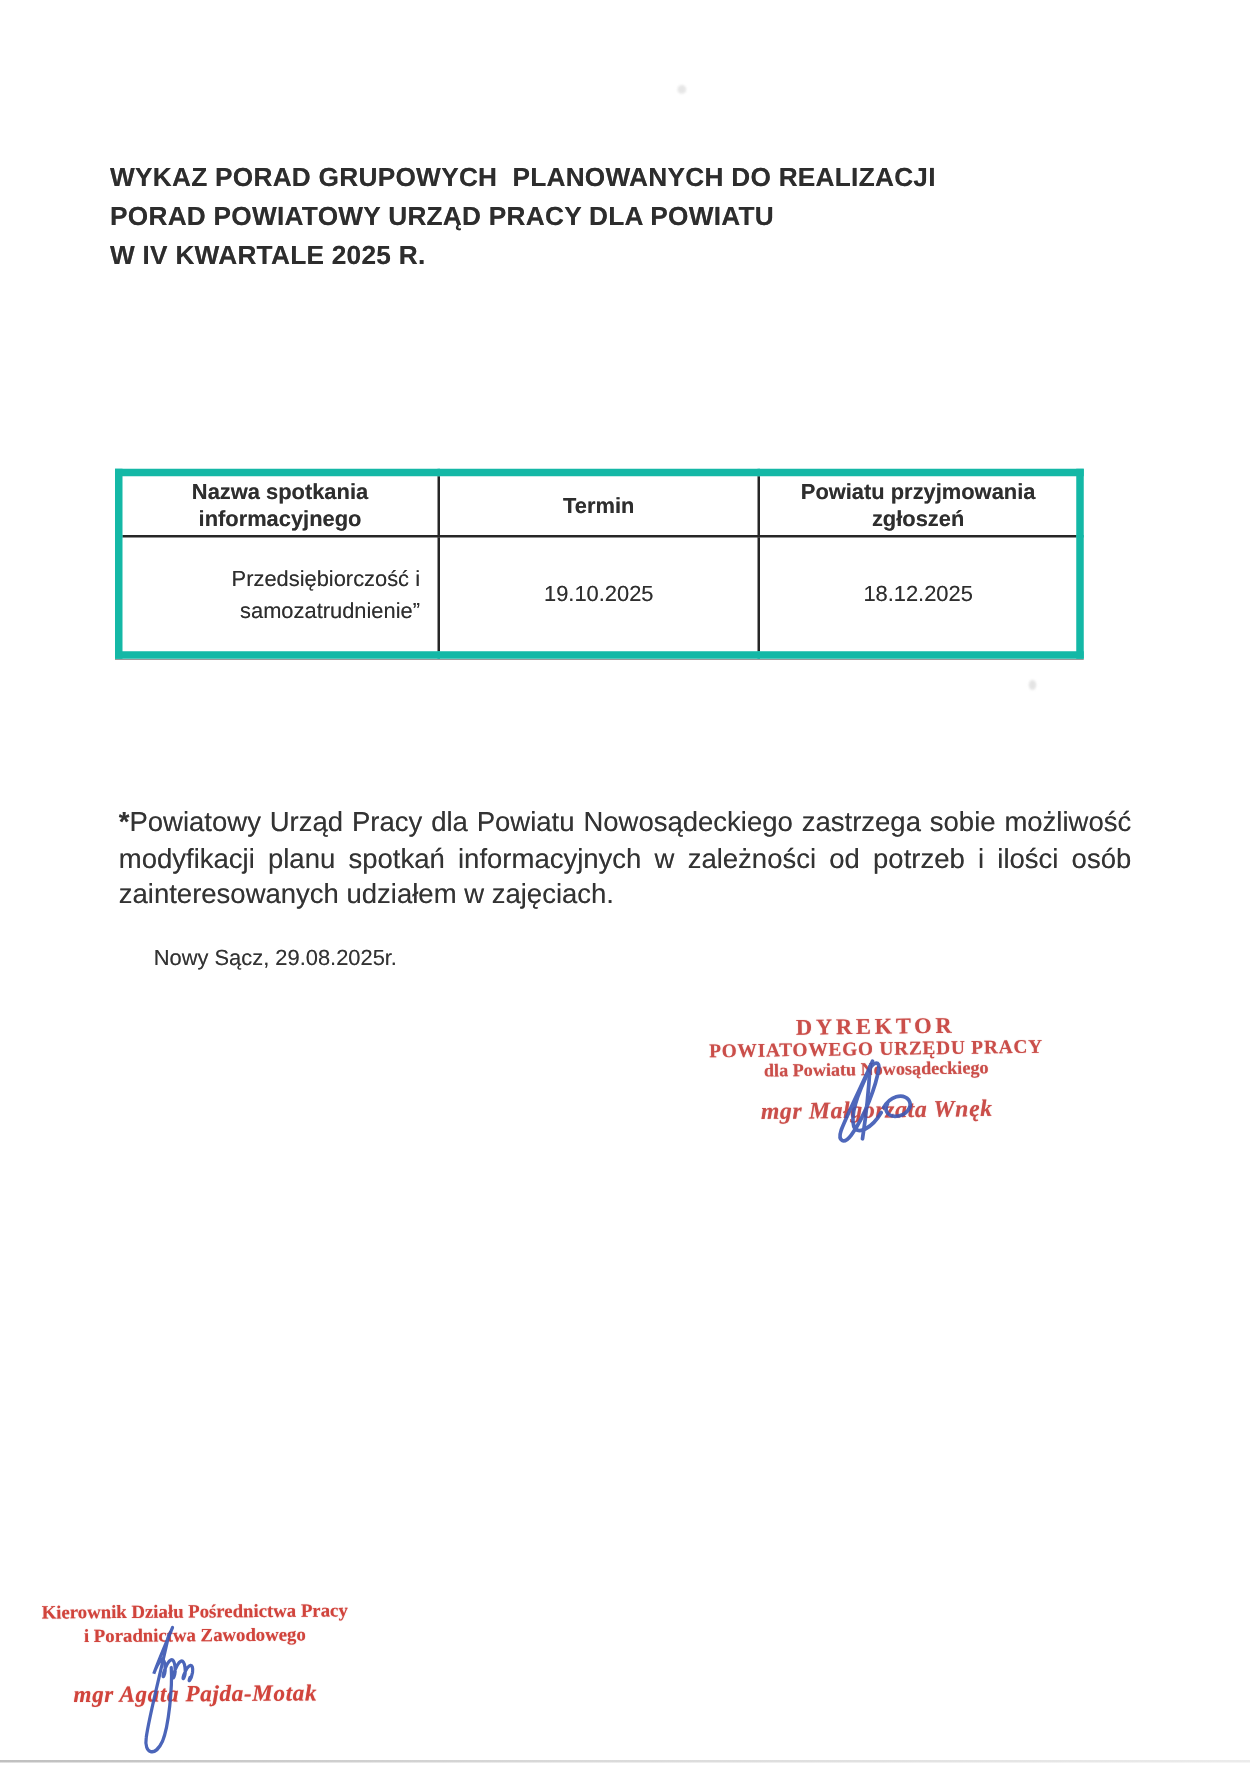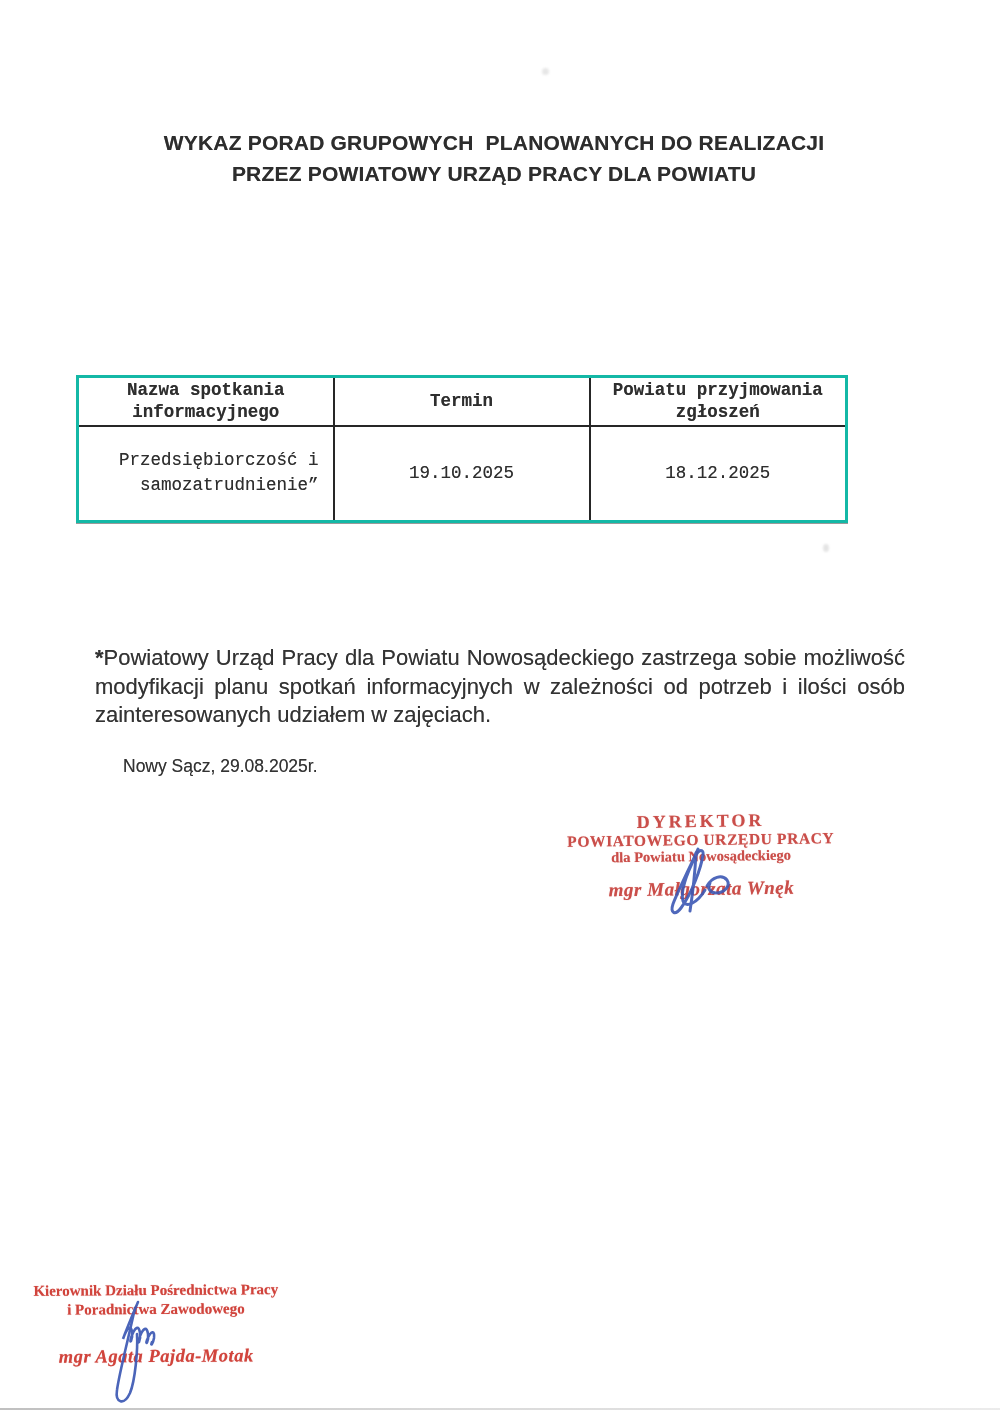--- a/index.html
+++ b/index.html
@@ -16,39 +16,38 @@
     overflow: hidden;
     text-shadow: 0 0 0.5px rgba(40,40,40,0.55);
   }
 
   
   .title-block {
     position: absolute;
     top: 127px;
     left: 88px;
     width: 812px;
-    text-align: center;
+    text-align: left;
     font-weight: bold;
     font-size: 21px;
     line-height: 31px;
     color: #2d2d2d;
     letter-spacing: 0.2px;
   }
   .title-line { white-space: pre; }
 
   
   .sched-table {
     position: absolute;
     top: 375px;
-    left: 76px;
+    left: 92px;
     border-collapse: collapse;
     table-layout: fixed;
-    border: 3px solid #14b8a6;
+    border: 6px solid #14b8a6;
     box-shadow: 0 1px 0 rgba(30,30,30,.45);
-    font-family: Liberation Mono, monospace;
   }
   .sched-table th, .sched-table td {
     border: 2px solid #262626;
     font-size: 17.5px;
     color: #2e2e2e;
     text-align: center;
     vertical-align: middle;
     overflow: hidden;
   }
   .sched-table th {
@@ -146,21 +145,22 @@
   .speck-a { top: 68px;  left: 542px; width: 7px; height: 7px; opacity: .45; }
   .speck-b { top: 544px; left: 823px; width: 6px; height: 8px; opacity: .5; }
 </style>
 </head>
 <body>
 
 <div class="page">
 
   <div class="title-block">
     <div class="title-line">WYKAZ PORAD GRUPOWYCH  PLANOWANYCH DO REALIZACJI</div>
-    <div class="title-line">PRZEZ POWIATOWY URZĄD PRACY DLA POWIATU</div>
+    <div class="title-line">PORAD POWIATOWY URZĄD PRACY DLA POWIATU</div>
+    <div class="title-line">W IV KWARTALE 2025 R.</div>
   </div>
 
   <table class="sched-table">
     <colgroup>
       <col style="width:256px">
       <col style="width:256px">
       <col style="width:257px">
     </colgroup>
     <thead>
       <tr>

